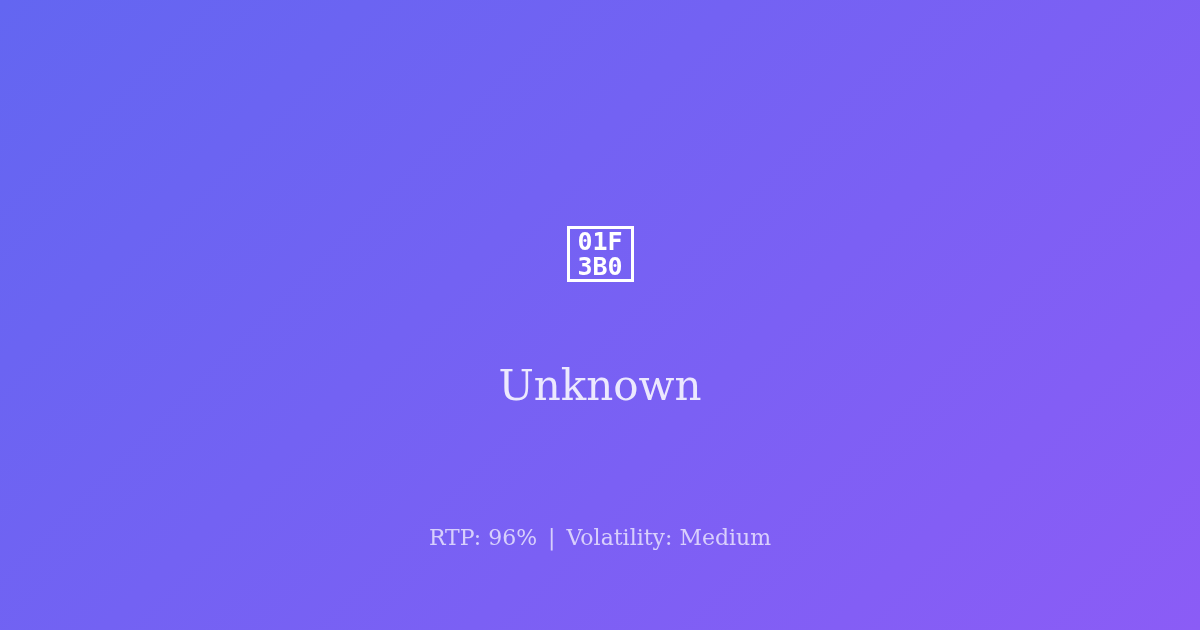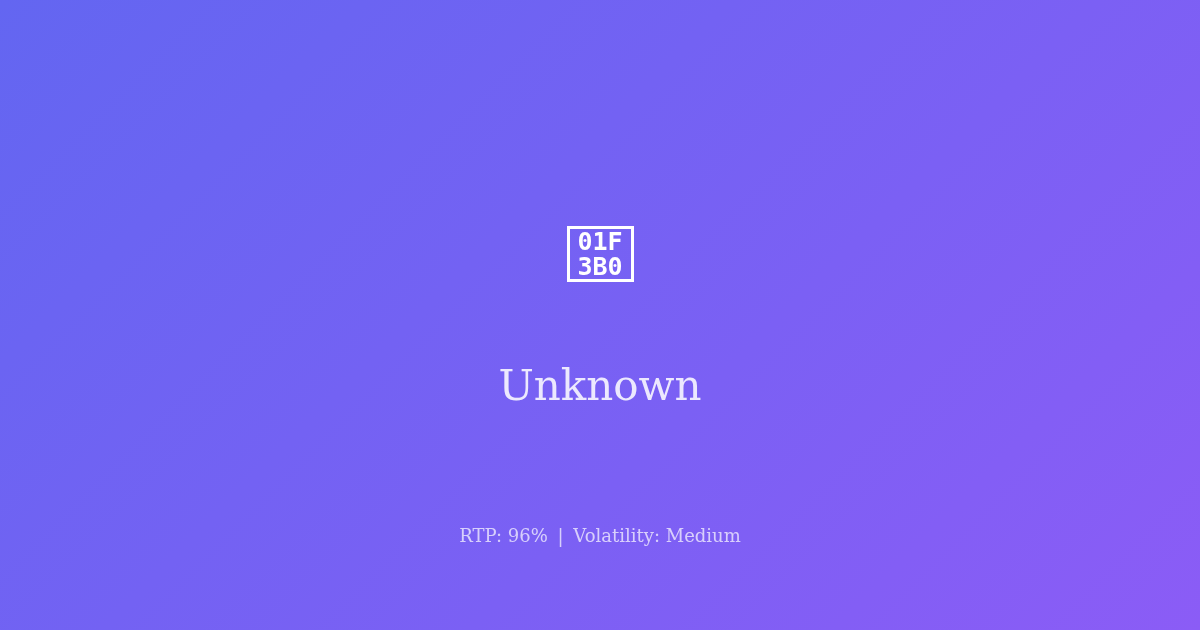--- a/index.html
+++ b/index.html
@@ -96,21 +96,21 @@
   }
 
   
   .meta {
     position: absolute;
     top: 525px;
     left: 0;
     right: 0;
     text-align: center;
     font-family: "DejaVu Serif", "Liberation Serif", serif;
-    font-size: 18px;
+    font-size: 22px;
     font-weight: 400;
     color: rgba(255, 255, 255, 0.70);
     line-height: 1.2;
   }
 
   .meta .sep {
     padding: 0 4px;
   }
 </style>
 </head>

